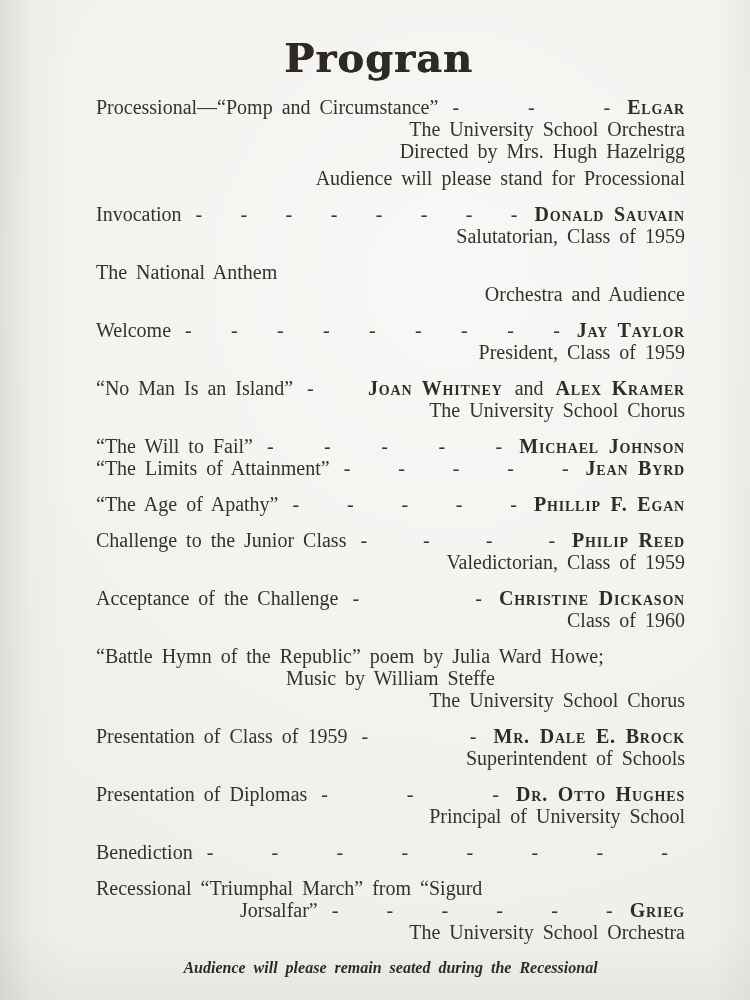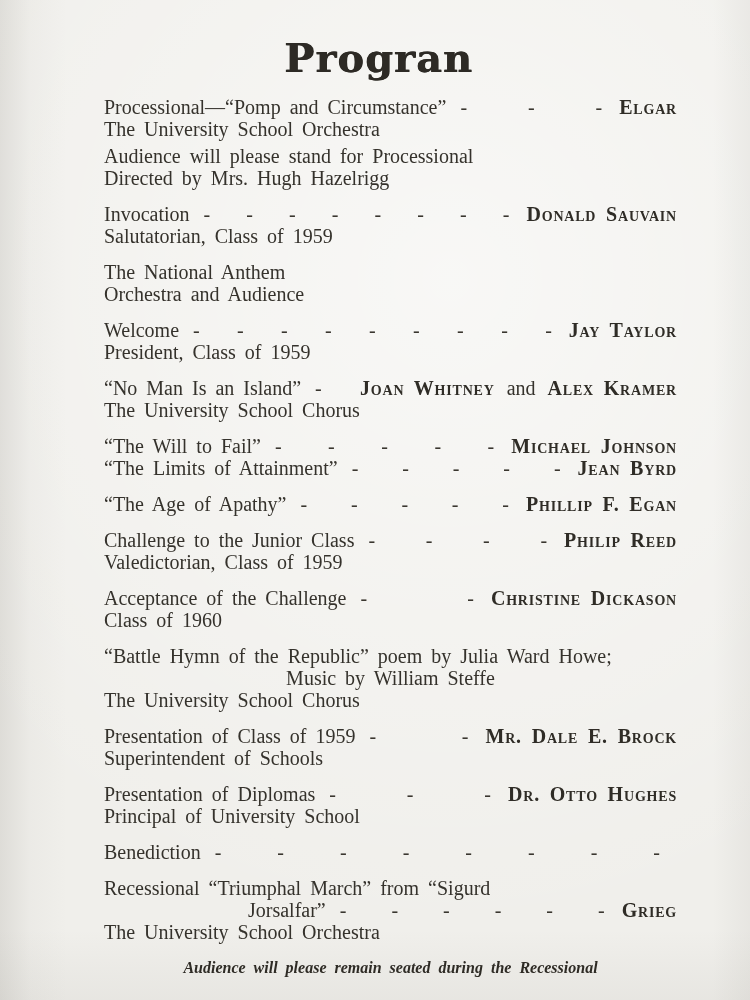--- a/index.html
+++ b/index.html
@@ -24,42 +24,42 @@
     margin:0 0 16px;
     position:relative;left:-12px;
     text-align:center;
     font-family:"DejaVu Serif", serif;
     font-weight:bold;
     font-size:40px;line-height:44px;
     letter-spacing:1px;
     color:#2d2a25;
     text-shadow:0.6px 0 0 #2d2a25;
   }
-  .entry{margin:0 16px 14px;}
+  .entry{margin:0 8px 14px;}
   .row{display:flex;align-items:baseline;}
   .row .t{white-space:nowrap;}
   .row .d{
     flex:1 1 auto;
     margin:0 16px 0 14px;
     text-align:justify;
     text-align-last:justify;
     letter-spacing:1px;
     overflow:hidden;
     color:#3a362f;
   }
   .n, .n-group .n{
     white-space:nowrap;
     font-variant:small-caps;
     font-weight:600;
     letter-spacing:0.8px;
     color:#2f2c26;
   }
   .n-group{white-space:nowrap;}
   .n-group .conn{font-variant:normal;font-weight:normal;margin:0 3px;}
-  .c{text-align:left;}
+  .c{text-align:right;}
   .right{text-align:center;}
   .note{margin-top:5px;}
   .indent-row{padding-left:144px;}
   .footer{
     margin-top:9px;
     text-align:center;
     font-weight:bold;
     font-style:italic;
     font-size:16px;
     color:#2e2b25;
@@ -72,22 +72,22 @@
 
   <h1 class="title">Progran</h1>
 
   <section class="entry">
     <div class="row">
       <span class="t">Processional—“Pomp and Circumstance”</span>
       <span class="d">- - -</span>
       <span class="n">Elgar</span>
     </div>
     <div class="c">The University School Orchestra</div>
+    <div class="c">Directed by Mrs. Hugh Hazelrigg</div>
     <div class="c note">Audience will please stand for Processional</div>
-    <div class="c">Directed by Mrs. Hugh Hazelrigg</div>
   </section>
 
   <section class="entry">
     <div class="row">
       <span class="t">Invocation</span>
       <span class="d">- - - - - - - -</span>
       <span class="n">Donald Sauvain</span>
     </div>
     <div class="c">Salutatorian, Class of 1959</div>
   </section>

